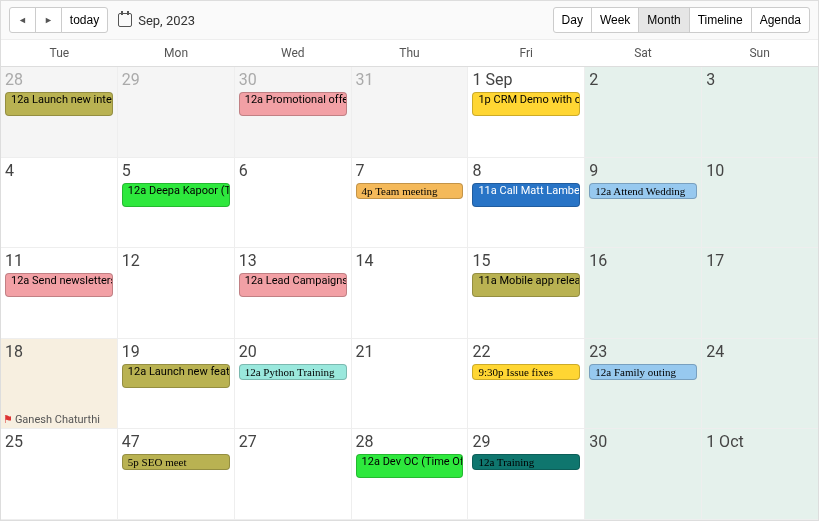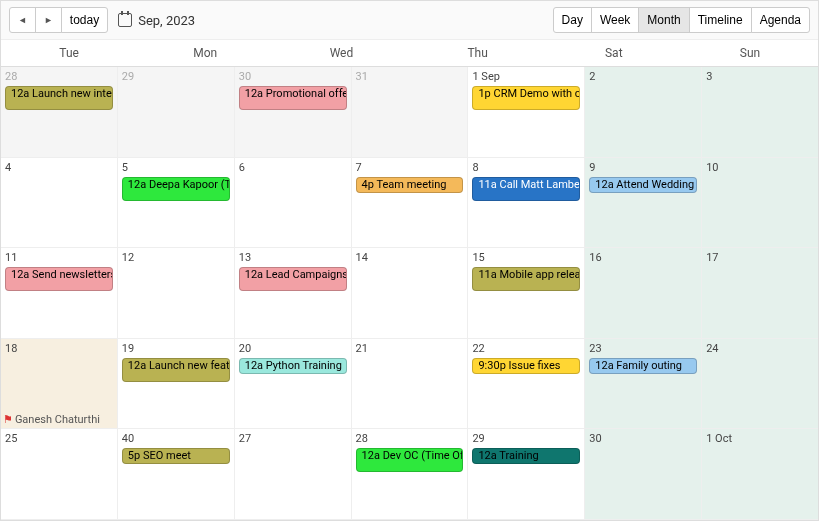--- a/index.html
+++ b/index.html
@@ -21,25 +21,25 @@
 .cal-icon::after { right: 2px; }
 .header-row { display: flex; border-bottom: 1px solid #ddd; background: #fff; }
 .header-cell { flex: 1; text-align: center; padding: 6px 0; font-size: 12px; color: #555; }
 .grid { flex: 1; display: flex; flex-direction: column; position: relative; }
 .week { flex: 1; display: flex; min-height: 0; }
 .day { flex: 1; border-right: 1px solid #eee; border-bottom: 1px solid #eee; padding: 3px 4px; position: relative; display: flex; flex-direction: column; overflow: hidden; }
 .day:last-child { border-right: none; }
 .day.other-month { background: #f5f5f5; color: #999; }
 .day.weekend { background: #e5f1ec; }
 .day.holiday { background: #f7efe0; }
-.day-num { font-size: 11px; color: #444; margin-bottom: 3px; }
+.day-num { font-size: 16px; color: #444; margin-bottom: 3px; }
 .day.other-month .day-num { color: #aaa; }
 .events { display: flex; flex-direction: column; gap: 2px; }
 .event { font-size: 11px; padding: 2px 5px; border-radius: 4px; border: 1px solid rgba(0,0,0,0.2); white-space: nowrap; overflow: hidden; text-overflow: clip; height: 24px; line-height: 10px; cursor: pointer; }
-.event.s1 { height: 16px; }
+.event.s1 { height: 16px; font-family: Liberation Serif, serif; }
 .c-olive { background: #b9b252; color: #000; }
 .c-pink { background: #f2a0a5; color: #000; }
 .c-yellow { background: #ffd633; color: #000; }
 .c-green { background: #2ee83d; color: #000; }
 .c-orange { background: #f4b95a; color: #000; }
 .c-blue { background: #2874c6; color: #fff; }
 .c-lblue { background: #97c9ef; color: #000; }
 .c-teal { background: #9ae8dd; color: #000; }
 .c-tealb { background: #0f766e; color: #000; }
 .holiday-label { position: absolute; bottom: 2px; left: 2px; font-size: 11px; color: #555; display: flex; align-items: center; gap: 2px; }
@@ -75,20 +75,21 @@
       <button class="btn">Timeline</button>
       <button class="btn">Agenda</button>
     </div>
   </div>
 
   <div class="header-row" id="weekday-header">
       <div class="header-cell">Tue</div>
       <div class="header-cell">Mon</div>
       <div class="header-cell">Wed</div>
       <div class="header-cell">Thu</div>
+      <div class="header-cell">Fri</div>
       <div class="header-cell">Sat</div>
       <div class="header-cell">Sun</div>
     </div>
 
   <div class="grid" id="month-grid">
     <div class="scrollbar">
       <div class="scrollbar-thumb"></div>
     </div>
   <div class="week">
         <div class="day other-month">
@@ -241,21 +242,21 @@
           <div class="day-num">24</div>
           <div class="events"></div>
         </div>
       </div>
       <div class="week">
         <div class="day">
           <div class="day-num">25</div>
           <div class="events"></div>
         </div>
         <div class="day">
-          <div class="day-num">40</div>
+          <div class="day-num">47</div>
           <div class="events">
             <div class="event c-olive s1">5p SEO meet</div>
           </div>
         </div>
         <div class="day">
           <div class="day-num">27</div>
           <div class="events"></div>
         </div>
         <div class="day">
           <div class="day-num">28</div>

